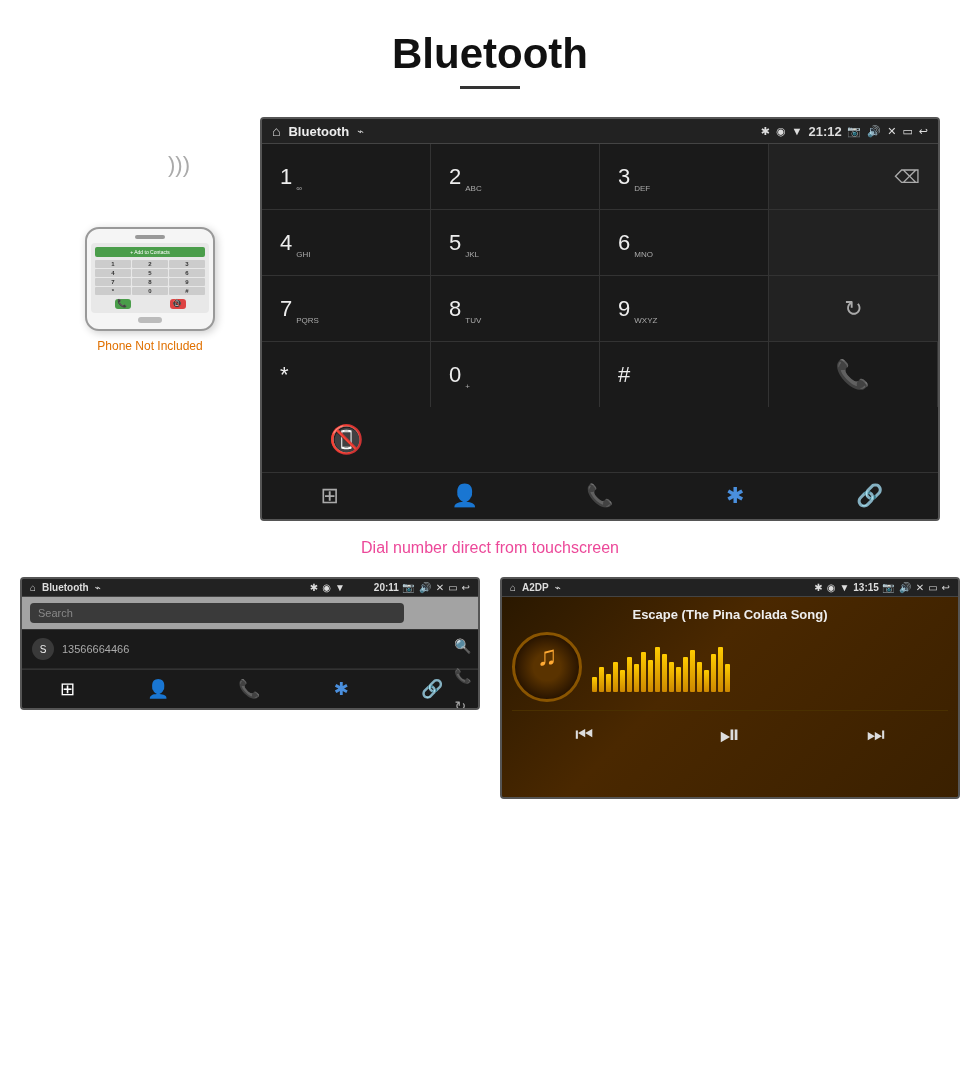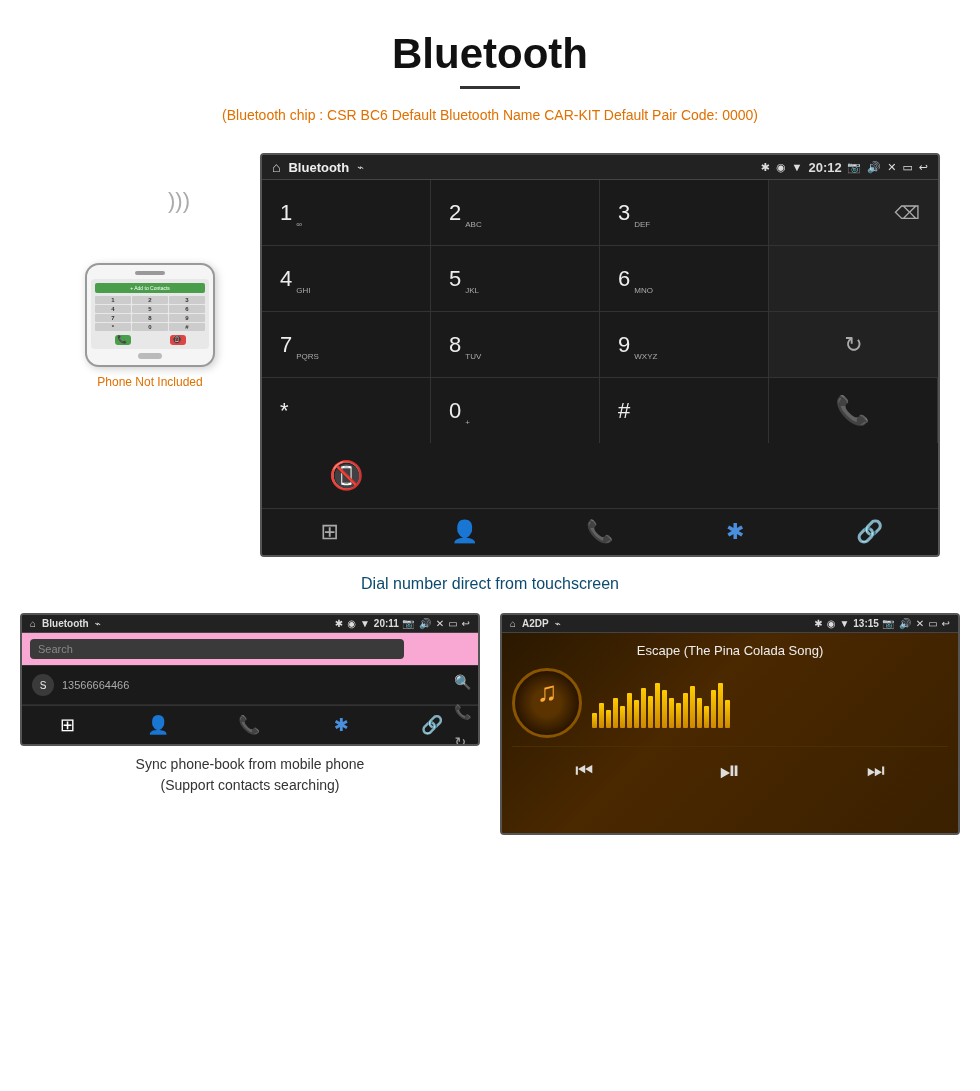--- a/index.html
+++ b/index.html
@@ -274,21 +274,21 @@
       justify-content: center;
       align-items: center;
       font-size: 22px;
       color: #aaa;
     }
 
     
     .main-caption {
       text-align: center;
       font-size: 16px;
-      color: #0c4a6e;
+      color: #ec4899;
       padding: 8px 0 20px;
     }
 
     
     .bottom-screenshots {
       display: flex;
       gap: 20px;
       padding: 0 20px;
       margin-bottom: 10px;
     }
@@ -314,21 +314,21 @@
     }
     .bottom-caption {
       text-align: center;
       font-size: 14px;
       color: #333;
       line-height: 1.5;
     }
 
     
     .phonebook-search {
-      background: #f9a8d4;
+      background: #a3a3a3;
       padding: 6px 8px;
       border-bottom: 1px solid #333;
     }
     .search-input-mock {
       background: #3a3a3a;
       border-radius: 4px;
       padding: 4px 8px;
       font-size: 11px;
       color: #888;
       width: 85%;
@@ -398,20 +398,21 @@
       display: flex;
       flex-direction: column;
       align-items: center;
       min-height: 200px;
     }
     .music-title-text {
       font-size: 13px;
       color: #eee;
       margin-bottom: 10px;
       text-align: right;
+      font-weight: bold;
     }
     .music-center-area {
       display: flex;
       align-items: center;
       width: 100%;
       gap: 10px;
     }
     .album-art {
       width: 70px;
       height: 70px;
@@ -459,21 +460,20 @@
     }
   </style>
 </head>
 <body>
 
 <div>
 
   <div class="page-header">
     <h1 class="page-title">Bluetooth</h1>
     <div class="title-underline"></div>
-    <p class="page-specs">(Bluetooth chip : CSR BC6    Default Bluetooth Name CAR-KIT    Default Pair Code: 0000)</p>
   </div>
 
   <div class="main-screenshot-wrap">
 
     <div class="phone-section">
       <div class="bluetooth-icon-wrap">
         <span class="bt-symbol">␱</span>
         <span class="signal-arcs">)))</span>
       </div>
 
@@ -512,21 +512,21 @@
       <div class="android-status-bar">
         <div class="status-left">
           <span class="home-icon">⌂</span>
           <span class="status-title">Bluetooth</span>
           <span class="usb-icon">⌁</span>
         </div>
         <div class="status-right">
           <span>✱</span>
           <span>◉</span>
           <span>▼</span>
-          <span class="status-time">20:12</span>
+          <span class="status-time">21:12</span>
           <span>📷</span>
           <span>🔊</span>
           <span>✕</span>
           <span>▭</span>
           <span>↩</span>
         </div>
       </div>
 
       <div class="dialpad-display">
 
@@ -584,21 +584,21 @@
         <div class="bottom-status-bar">
           <div style="display:flex;align-items:center;gap:6px;">
             <span>⌂</span>
             <span style="font-weight:bold;">Bluetooth</span>
             <span>⌁</span>
           </div>
           <div style="display:flex;align-items:center;gap:4px;">
             <span>✱</span>
             <span>◉</span>
             <span>▼</span>
-            <span style="font-weight:bold;">20:11</span>
+            <span style="font-weight:bold;margin-left:25px;">20:11</span>
             <span>📷</span>
             <span>🔊</span>
             <span>✕</span>
             <span>▭</span>
             <span>↩</span>
           </div>
         </div>
 
         <div class="phonebook-search">
           <div class="search-input-mock">Search</div>
@@ -620,21 +620,20 @@
         </div>
 
         <div class="pb-bottom-nav">
           <div class="pb-nav-btn active">⊞</div>
           <div class="pb-nav-btn active" style="color:#f0a000;">👤</div>
           <div class="pb-nav-btn">📞</div>
           <div class="pb-nav-btn" style="color:#4a8fdd;">✱</div>
           <div class="pb-nav-btn">🔗</div>
         </div>
       </div>
-      <p class="bottom-caption">Sync phone-book from mobile phone<br>(Support contacts searching)</p>
     </div>
 
     <div class="bottom-screen-wrap">
       <div class="bottom-screen">
 
         <div class="bottom-status-bar">
           <div style="display:flex;align-items:center;gap:6px;">
             <span>⌂</span>
             <span style="font-weight:bold;">A2DP</span>
             <span>⌁</span>

